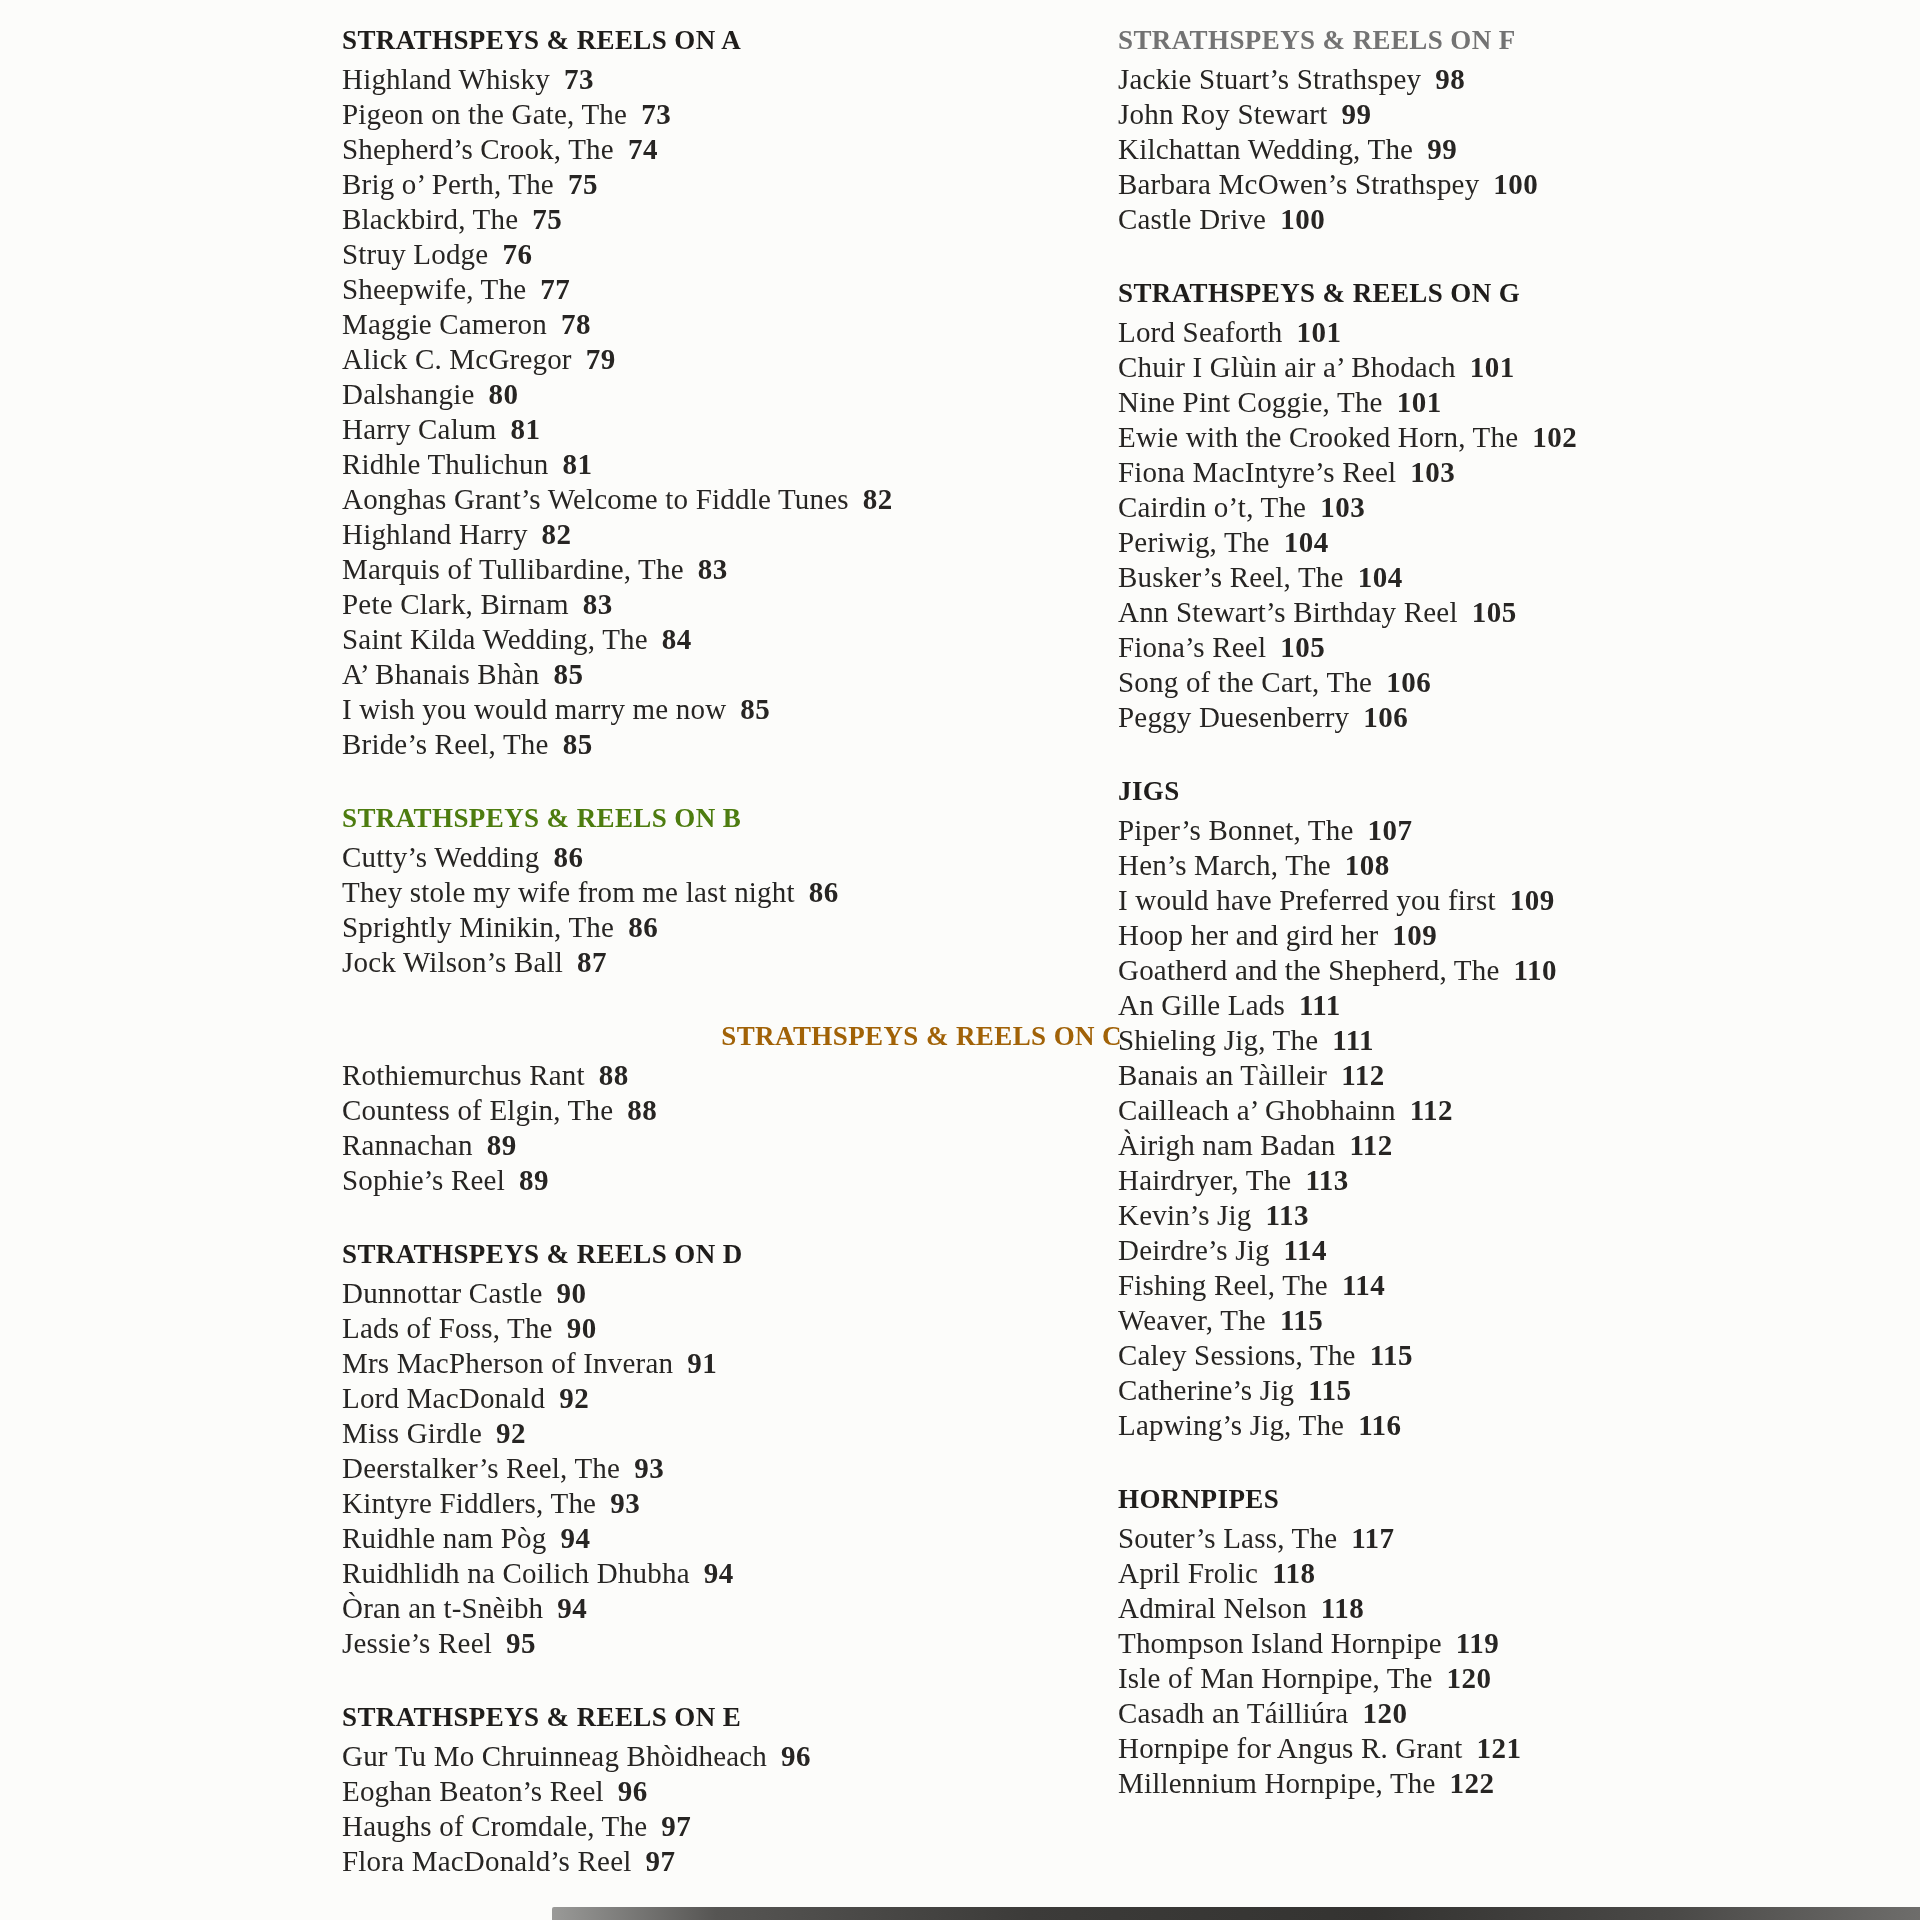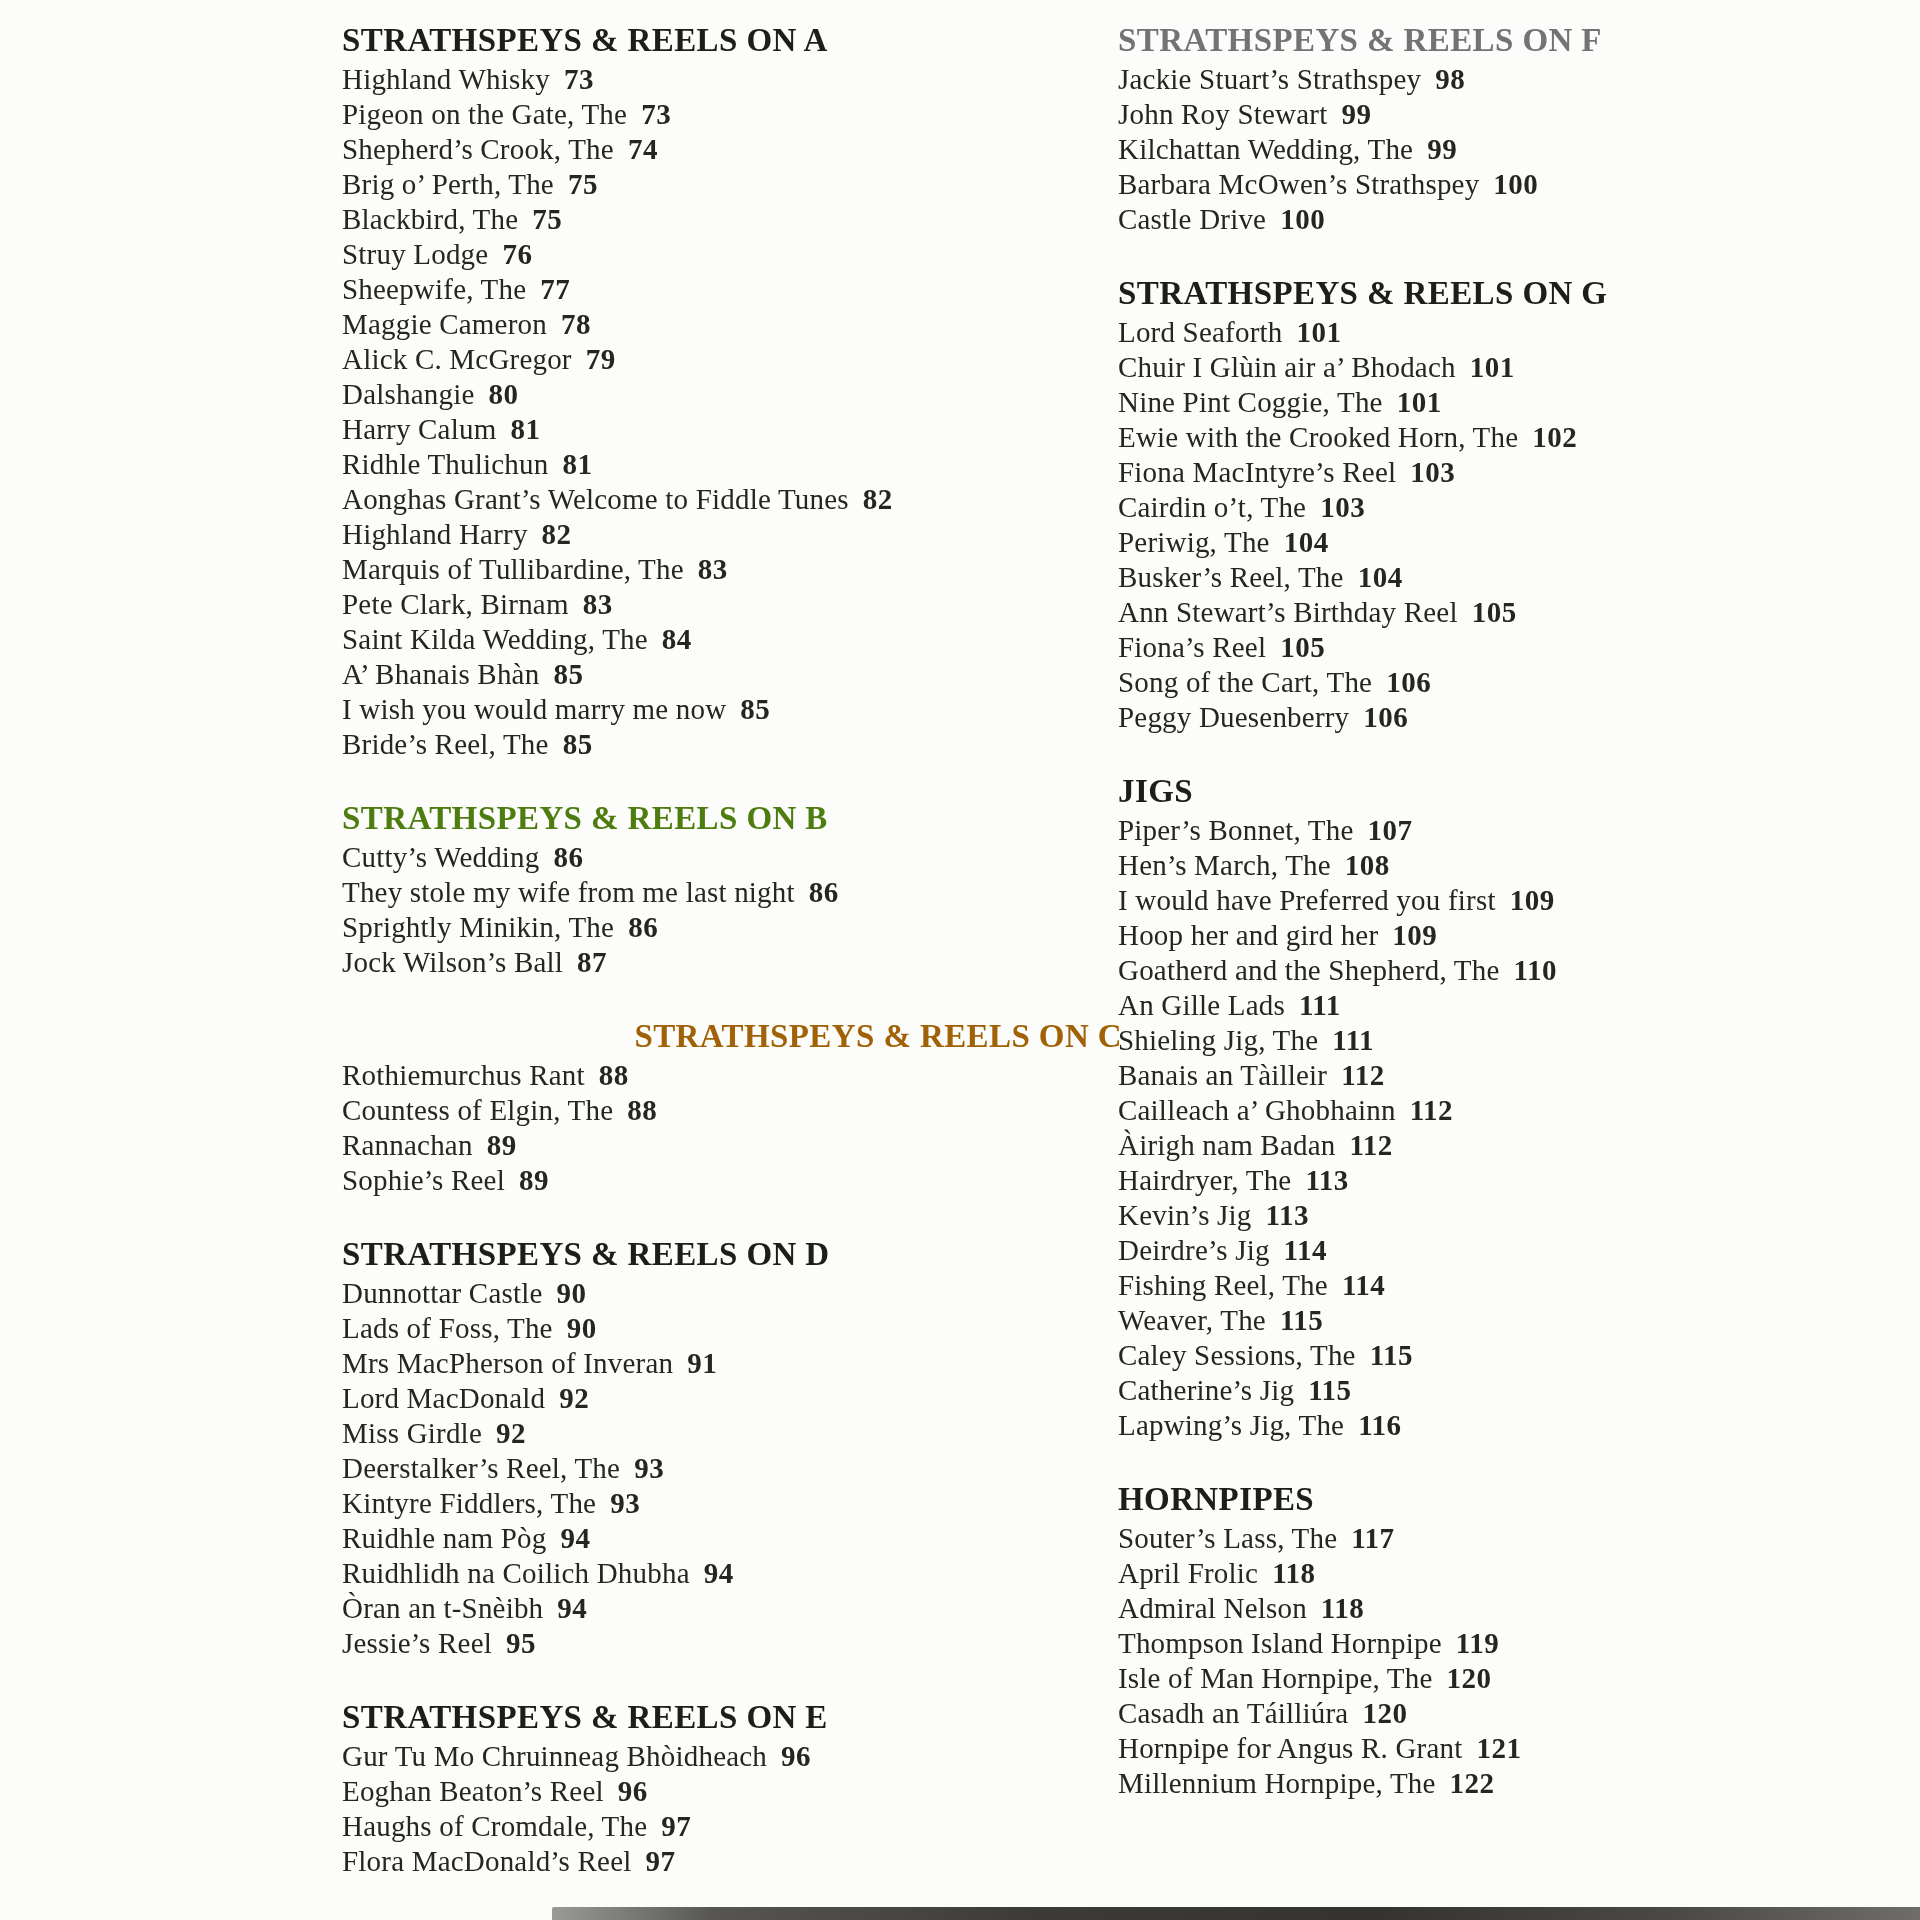--- a/index.html
+++ b/index.html
@@ -18,21 +18,21 @@
     position: absolute;
     top: 20px;
     width: 780px;
   }
   #col-0 { left: 342px; }
   #col-1 { left: 1118px; }
   .toc-section { margin: 0; }
   .toc-section + .toc-section { margin-top: 36px; }
   .toc-heading {
     margin: 0 0 2px 0;
-    font-size: 33px;
+    font-size: 27px;
     line-height: 40px;
     font-weight: 600;
     letter-spacing: 0.4px;
     white-space: nowrap;
   }
   .toc-entry {
     font-size: 29px;
     line-height: 35px;
     white-space: nowrap;
     letter-spacing: 0.2px;

